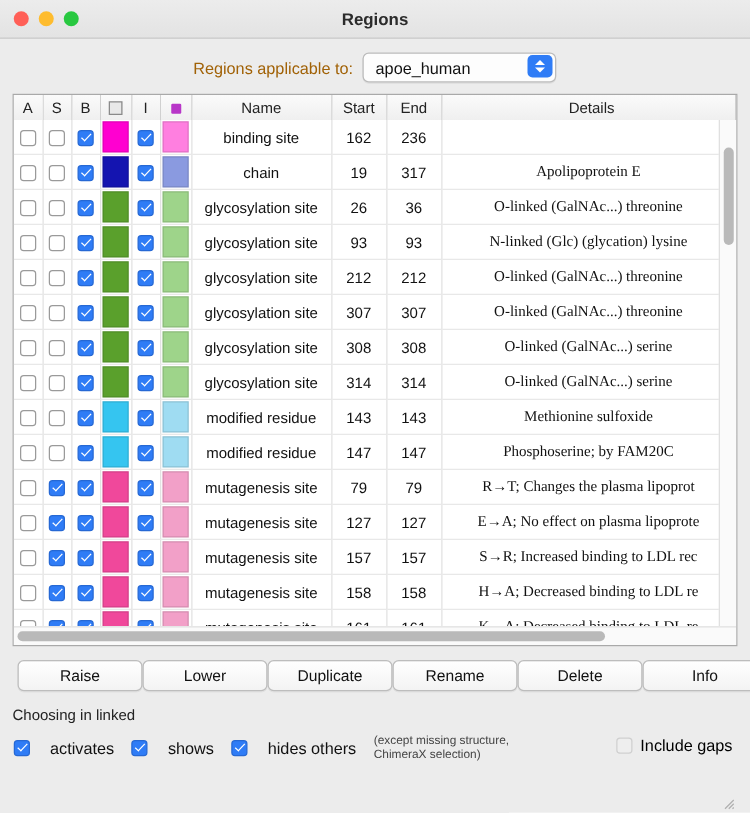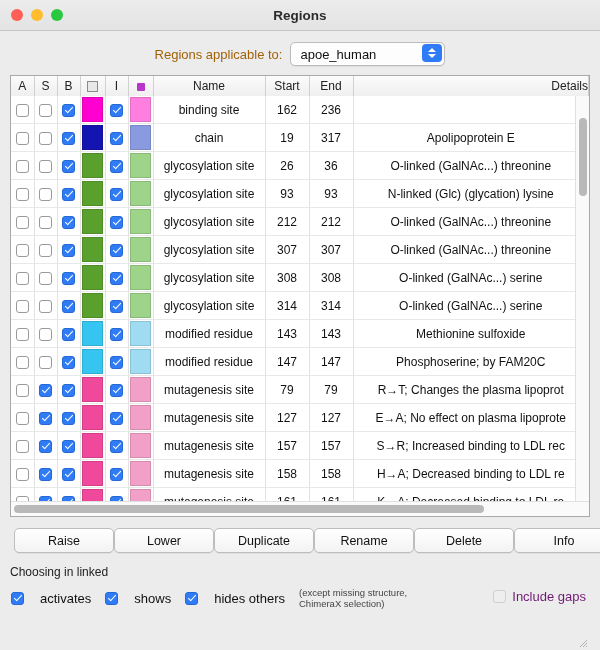--- a/index.html
+++ b/index.html
@@ -155,20 +155,21 @@
     color: #111;
     vertical-align: middle;
     overflow: hidden;
     white-space: nowrap;
   }
   td.name { text-align: center; }
   td.num  { text-align: center; margin-top: 47px; }
   td.details {
     text-align: left;
     padding-left: 5px;
+    font-family: Liberation Serif, serif;
   }
   
   col.c-a  { width: 23px; }
   col.c-s  { width: 23px; }
   col.c-b  { width: 23px; }
   col.c-fill { width: 25px; }
   col.c-i  { width: 23px; }
   col.c-out { width: 25px; }
   col.c-name { width: 112px; }
   col.c-start { width: 44px; }
@@ -313,21 +314,21 @@
     max-width: 120px;
   }
   .include-gaps {
     position: absolute;
     right: 4px;
     top: 24px;
     display: inline-flex;
     align-items: center;
     gap: 6px;
     font-size: 13px;
-    color: #701a75;
+    color: #000000;
     margin-left: 9px;
   }
   .cb.dis {
     background: #eeeeee;
     border-color: #cfcfcf;
   }
   .resize {
     position: absolute;
     right: 2px;
     bottom: 2px;
@@ -379,21 +380,21 @@
           <tr>
             <th>A</th>
             <th>S</th>
             <th>B</th>
             <th><span class="hdr-swatch filled"></span></th>
             <th>I</th>
             <th><span class="hdr-swatch dot"></span></th>
             <th>Name</th>
             <th>Start</th>
             <th>End</th>
-            <th style="text-align:right;padding-left:5px">Details</th>
+            <th style="text-align:center;padding-left:5px">Details</th>
           </tr>
         </thead>
       </table>
     </div>
     <div class="body-scroll">
       <table class="reg" id="rows-table">
         <colgroup>
           <col class="c-a">
             <col class="c-s">
             <col class="c-b">

